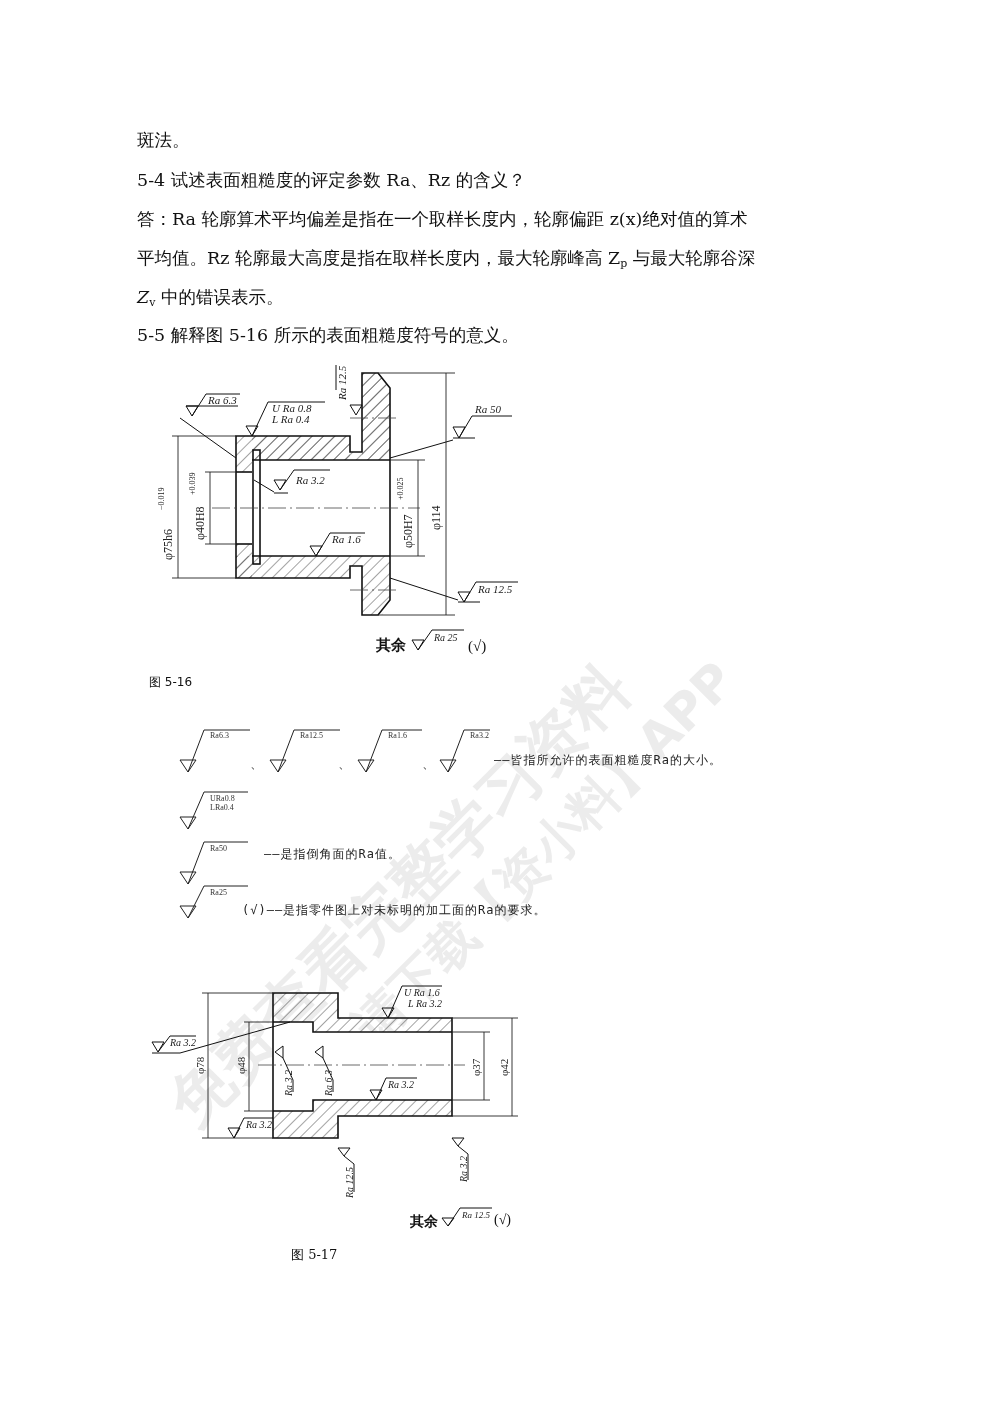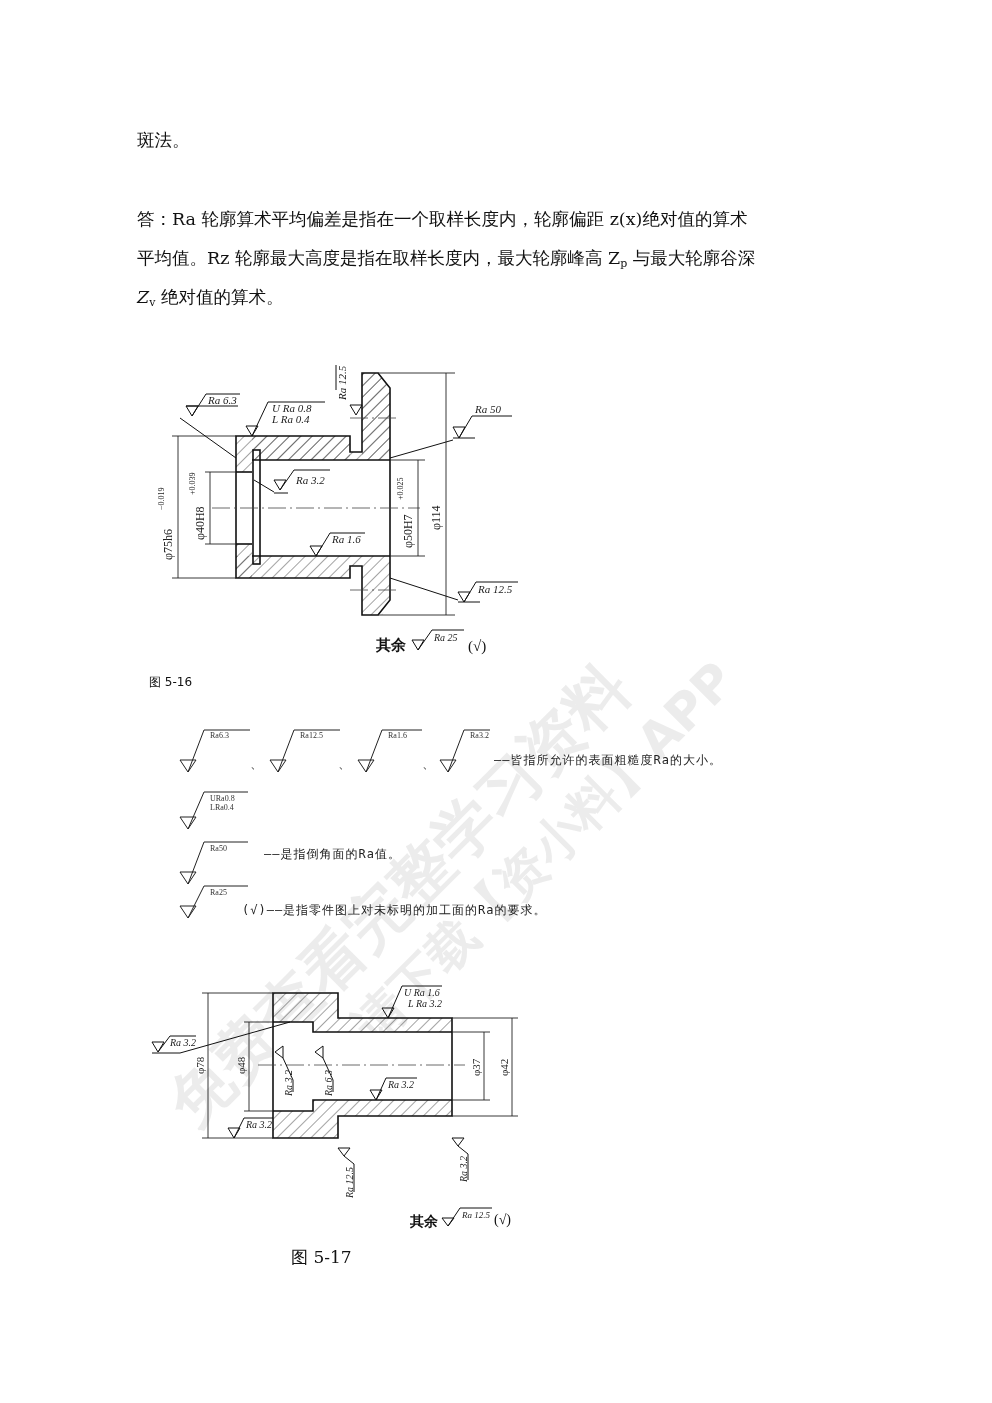--- a/index.html
+++ b/index.html
@@ -2,44 +2,46 @@
 <html><head>
 <meta charset="utf-8">
 <style>
   html, body { margin: 0; padding: 0; background: #ffffff; }
   body { width: 992px; height: 1403px; position: relative; overflow: hidden;
          font-family: "DejaVu Serif", "Liberation Serif", serif; color: #111; }
   .page { position: absolute; left: 0; top: 0; width: 992px; height: 1403px; }
   .line { position: absolute; left: 137px; font-size: 17.5px; line-height: 24px; white-space: nowrap; }
   .line sub { font-size: 11px; vertical-align: -3px; }
   .fig { position: absolute; }
-  .cap { position: absolute; font-size: 17px; white-space: nowrap; }
+  .cap { position: absolute; font-size: 13px; white-space: nowrap; }
   .legend-row { position: absolute; font-size: 12px; white-space: nowrap; color: #222;
                 font-family: "DejaVu Sans Mono", "Liberation Mono", monospace; letter-spacing: 1px; }
   .watermark { position: absolute; pointer-events: none; font-family: "DejaVu Sans", sans-serif;
                font-weight: bold; color: rgba(200,200,200,0.35); white-space: nowrap;
                transform-origin: left top; }
   svg text { font-family: "Liberation Serif", serif; }
 </style>
 </head>
 <body>
 
 <div class="page">
 
   <div class="watermark" style="left:150px; top:1085px; font-size:62px; transform: rotate(-45deg);">免费查看完整学习资料</div>
   <div class="watermark" style="left:340px; top:1010px; font-size:50px; transform: rotate(-45deg);">请下载【资小料】APP</div>
 
   <div class="line" style="top:128px;">斑法。</div>
+  <div class="line" style="top:168px;">5-4  试述表面粗糙度的评定参数 Ra、Rz 的含义？</div>
   <div class="line" style="top:207px;">答：Ra 轮廓算术平均偏差是指在一个取样长度内，轮廓偏距 z(x)绝对值的算术</div>
   <div class="line" style="top:246px;">
     <span>平均值。Rz 轮廓最大高度是指在取样长度内，最大轮廓峰高 Z</span><sub>p</sub><span> 与最大轮廓谷深</span>
   </div>
   <div class="line" style="top:285px;">
-    <span style="font-style:italic;">Z</span><sub>v</sub><span> 绝对值的算术。</span>
+    <span style="font-style:italic;">Z</span><sub>v</sub><span> 中的错误表示。</span>
   </div>
+  <div class="line" style="top:323px;">5-5  解释图 5-16 所示的表面粗糙度符号的意义。</div>
 
   <svg class="fig" style="left:150px; top:360px;" width="390" height="300" viewBox="0 0 390 300">
     <defs>
       <pattern id="hatch" width="8" height="8" patternUnits="userSpaceOnUse" patternTransform="rotate(45)">
         <line x1="0" y1="0" x2="0" y2="8" stroke="#333" stroke-width="0.9"></line>
       </pattern>
     </defs>
 
     <path d="M86,76 L200,76 L200,92 L212,92 L212,13 L228,13 L240,28 L240,155 L212,155 L212,140 L175,140 L175,100 L102,100 L102,76 Z" fill="url(#hatch)" stroke="none"></path>
     <rect x="86" y="76" width="114" height="24" fill="url(#hatch)"></rect>

